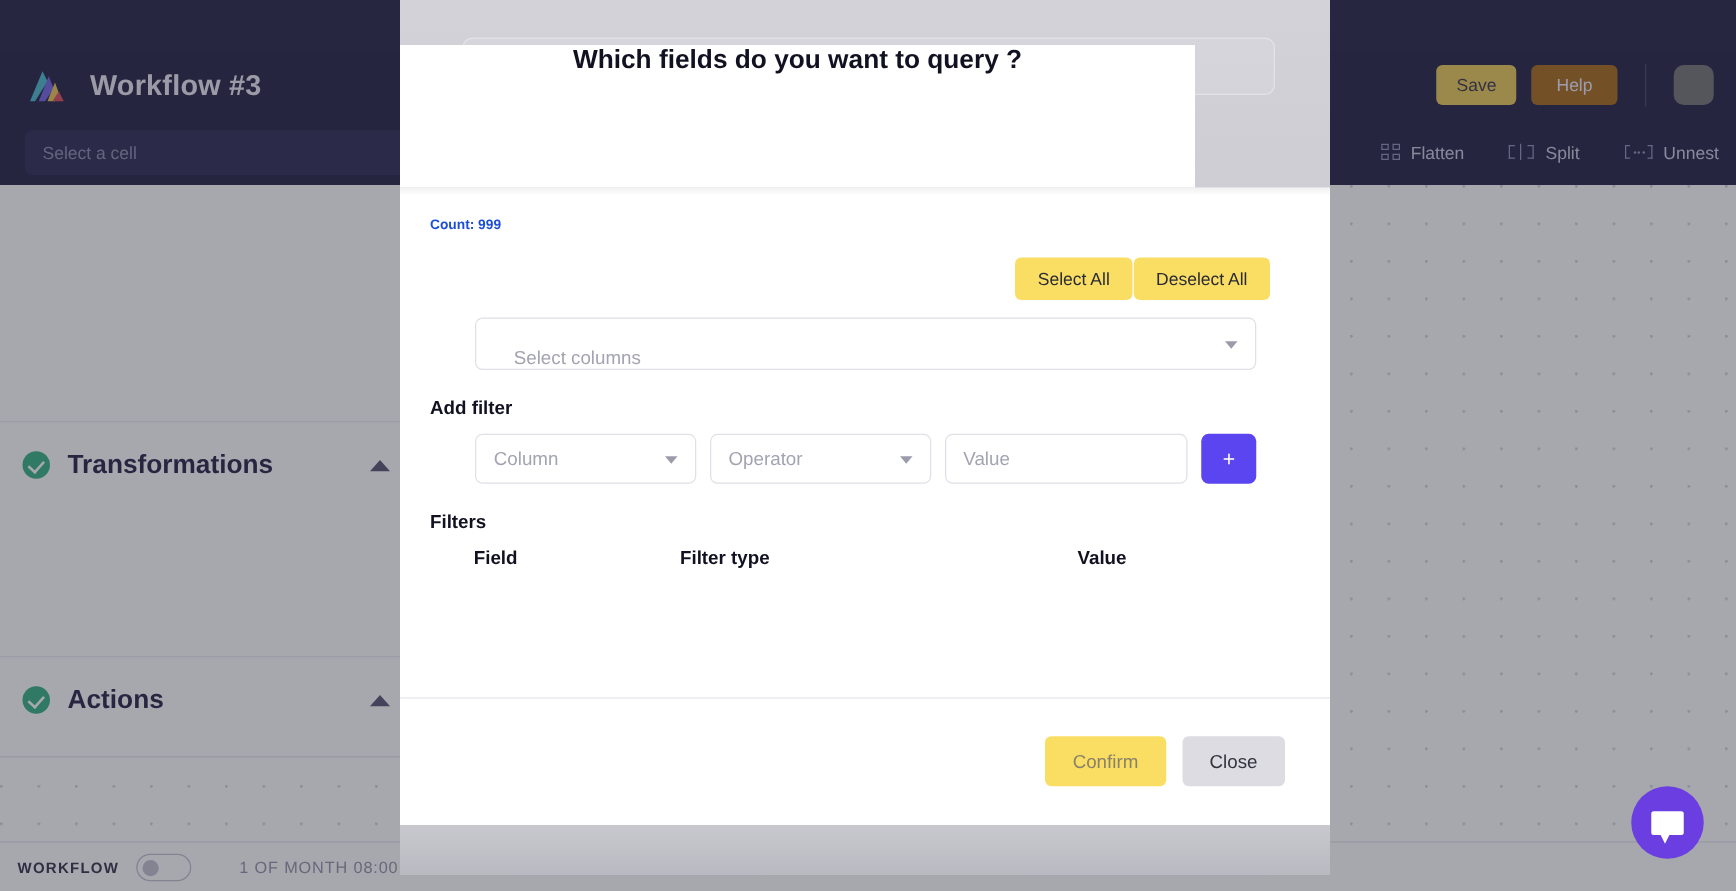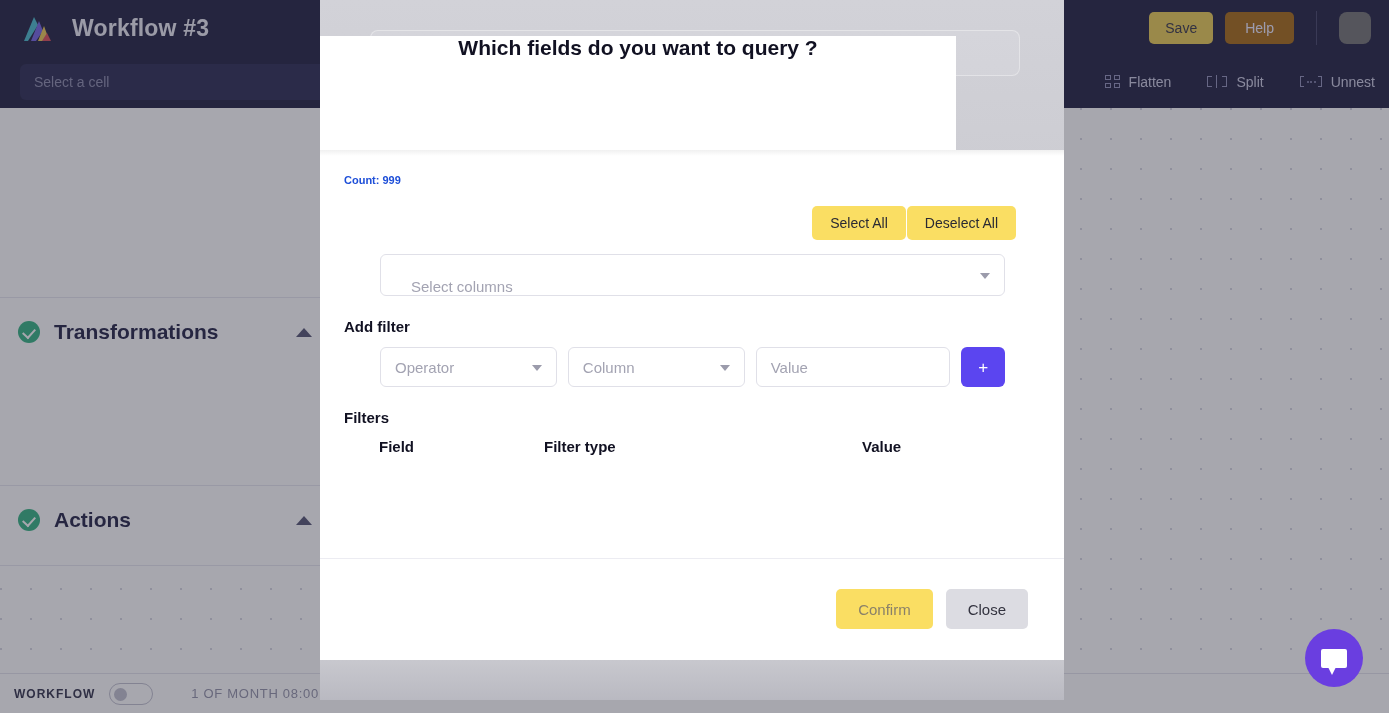--- a/index.html
+++ b/index.html
@@ -6,21 +6,21 @@
   html, body {
     width: 1389px; height: 713px;
     overflow: hidden;
     font-family: "Liberation Sans", sans-serif;
     background: #141438;
   }
 
   #app { position: relative; width: 1389px; height: 713px; overflow: hidden; }
 
   
-  .app-base { position: absolute; inset: 0; background: #ffffff; }
+  .app-base { position: absolute; inset: 0; background: #ffffff; margin-top: 40px; }
 
   
   .topbar {
     position: absolute; left: 0; top: 0; width: 1389px; height: 108px;
     background: #131335;
   }
   .brand-row {
     position: absolute; left: 0; top: 0; width: 1389px; height: 56px;
     display: flex; align-items: center;
   }
@@ -417,26 +417,26 @@
       <div class="field-row">
         <div class="select-box">
           <span class="ph">Select columns</span>
           <span class="caret"></span>
         </div>
       </div>
 
       <div class="sec-title">Add filter</div>
 
       <div class="filter-row">
+        <div class="fbox col">
+          <span class="ph">Column</span>
+          <span class="caret"></span>
+        </div>
         <div class="fbox op">
           <span class="ph">Operator</span>
-          <span class="caret"></span>
-        </div>
-        <div class="fbox col">
-          <span class="ph">Column</span>
           <span class="caret"></span>
         </div>
         <div class="fbox val">
           <span class="ph">Value</span>
         </div>
         <button class="btn-plus">+</button>
       </div>
 
       <div class="sec-title">Filters</div>
 

